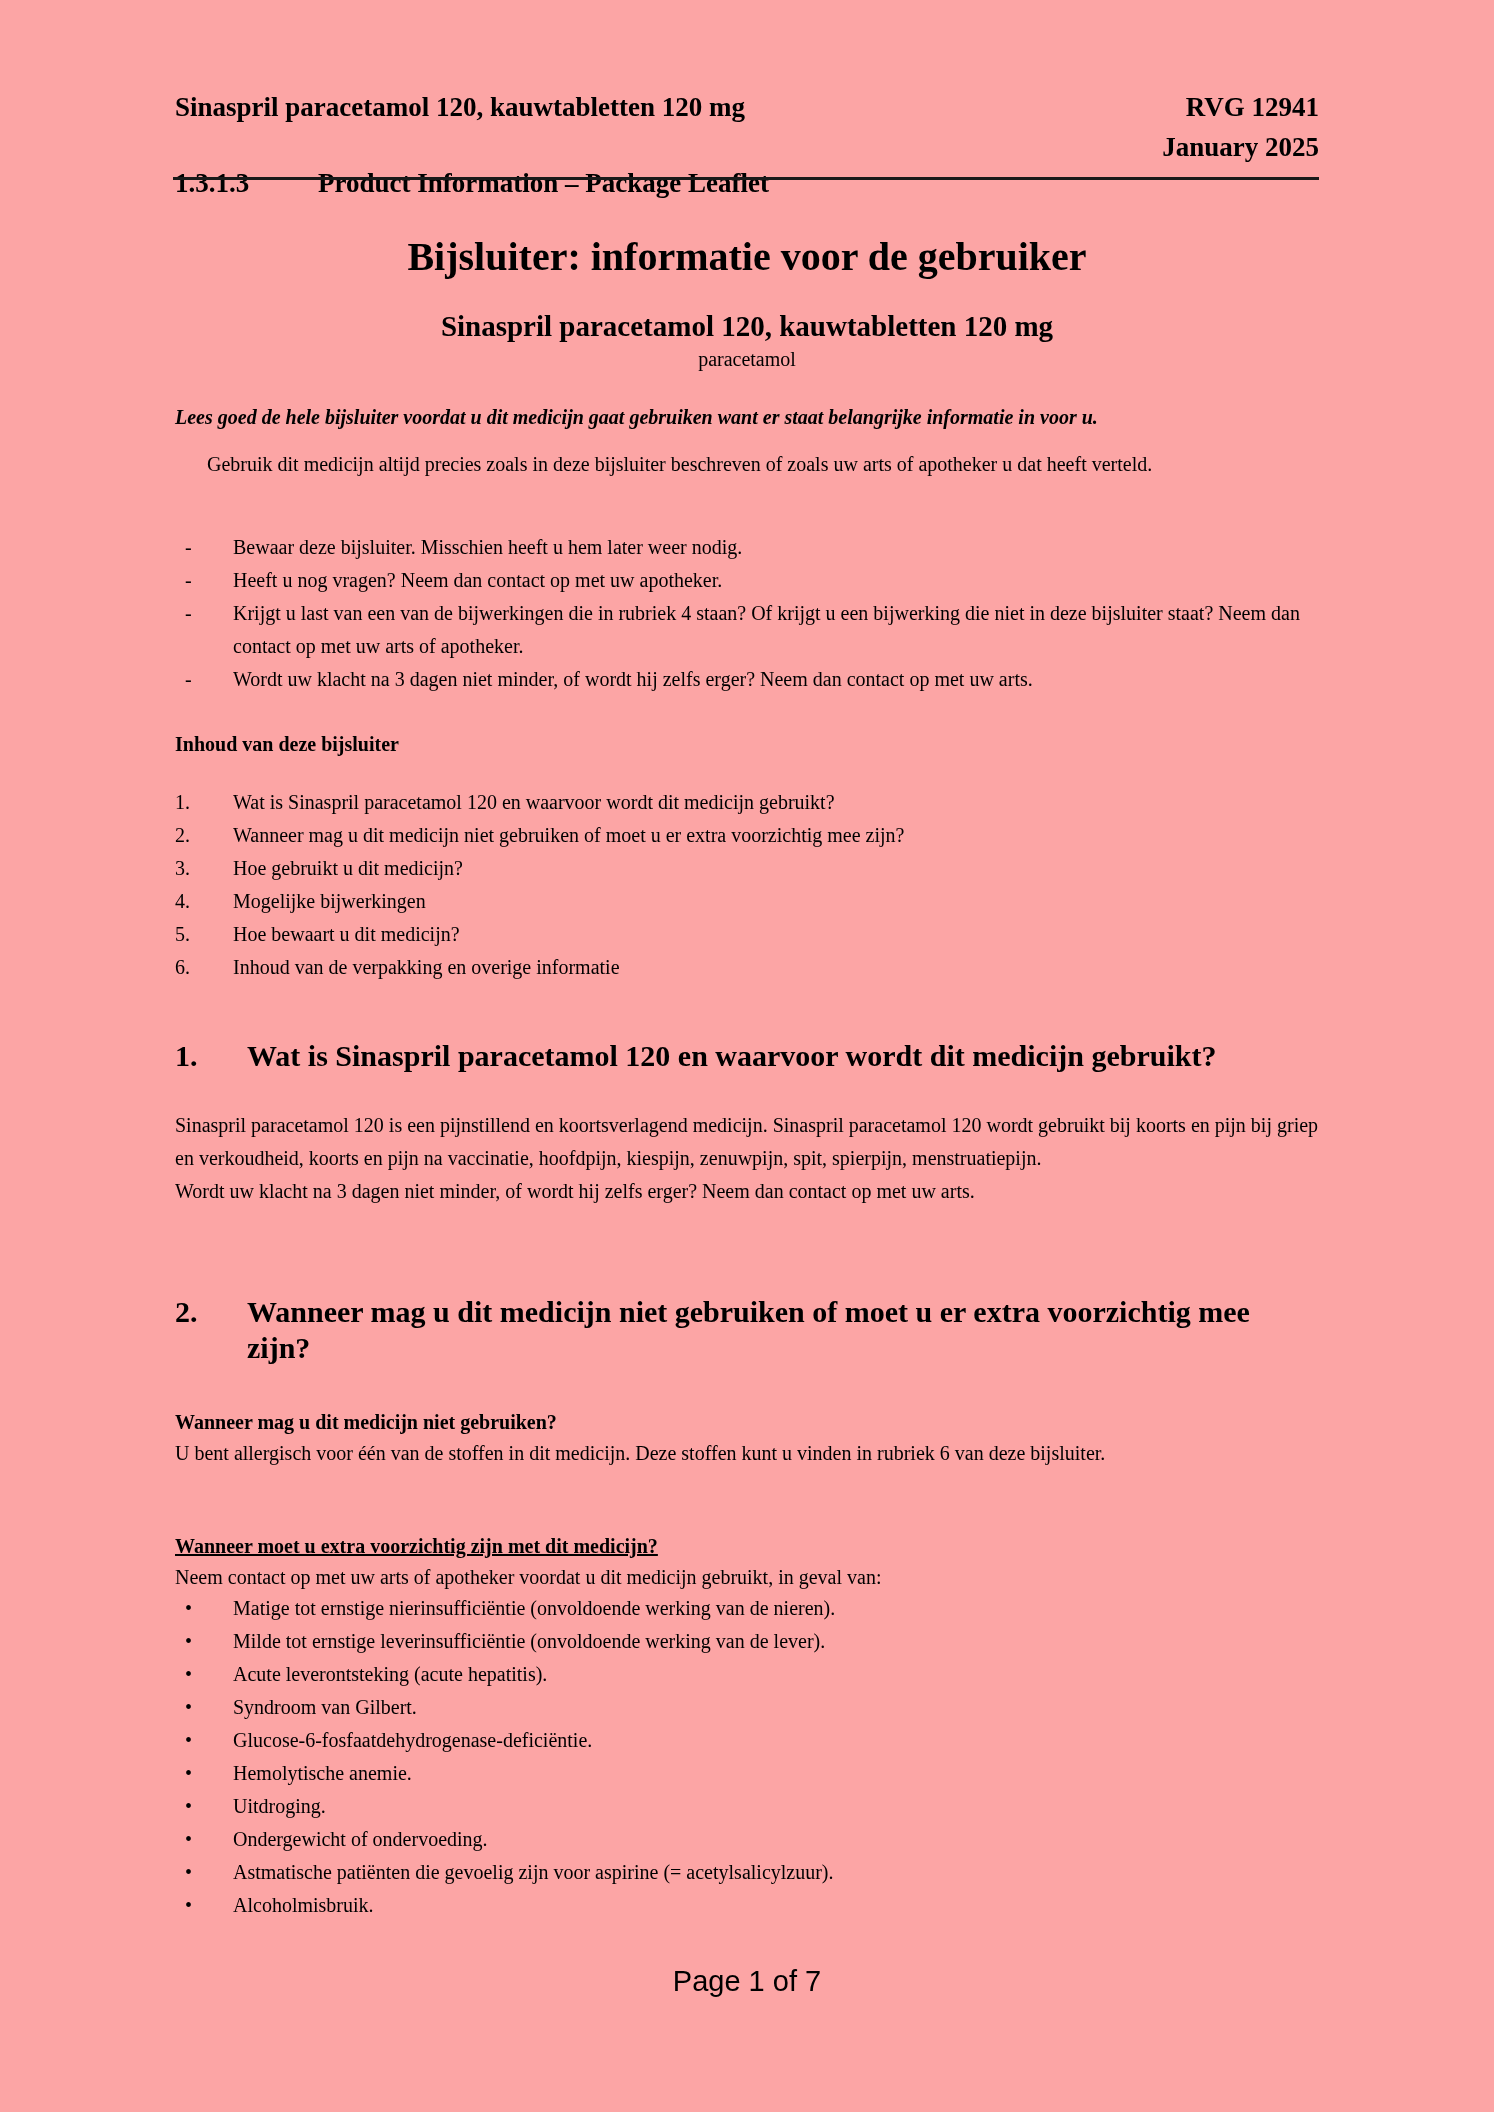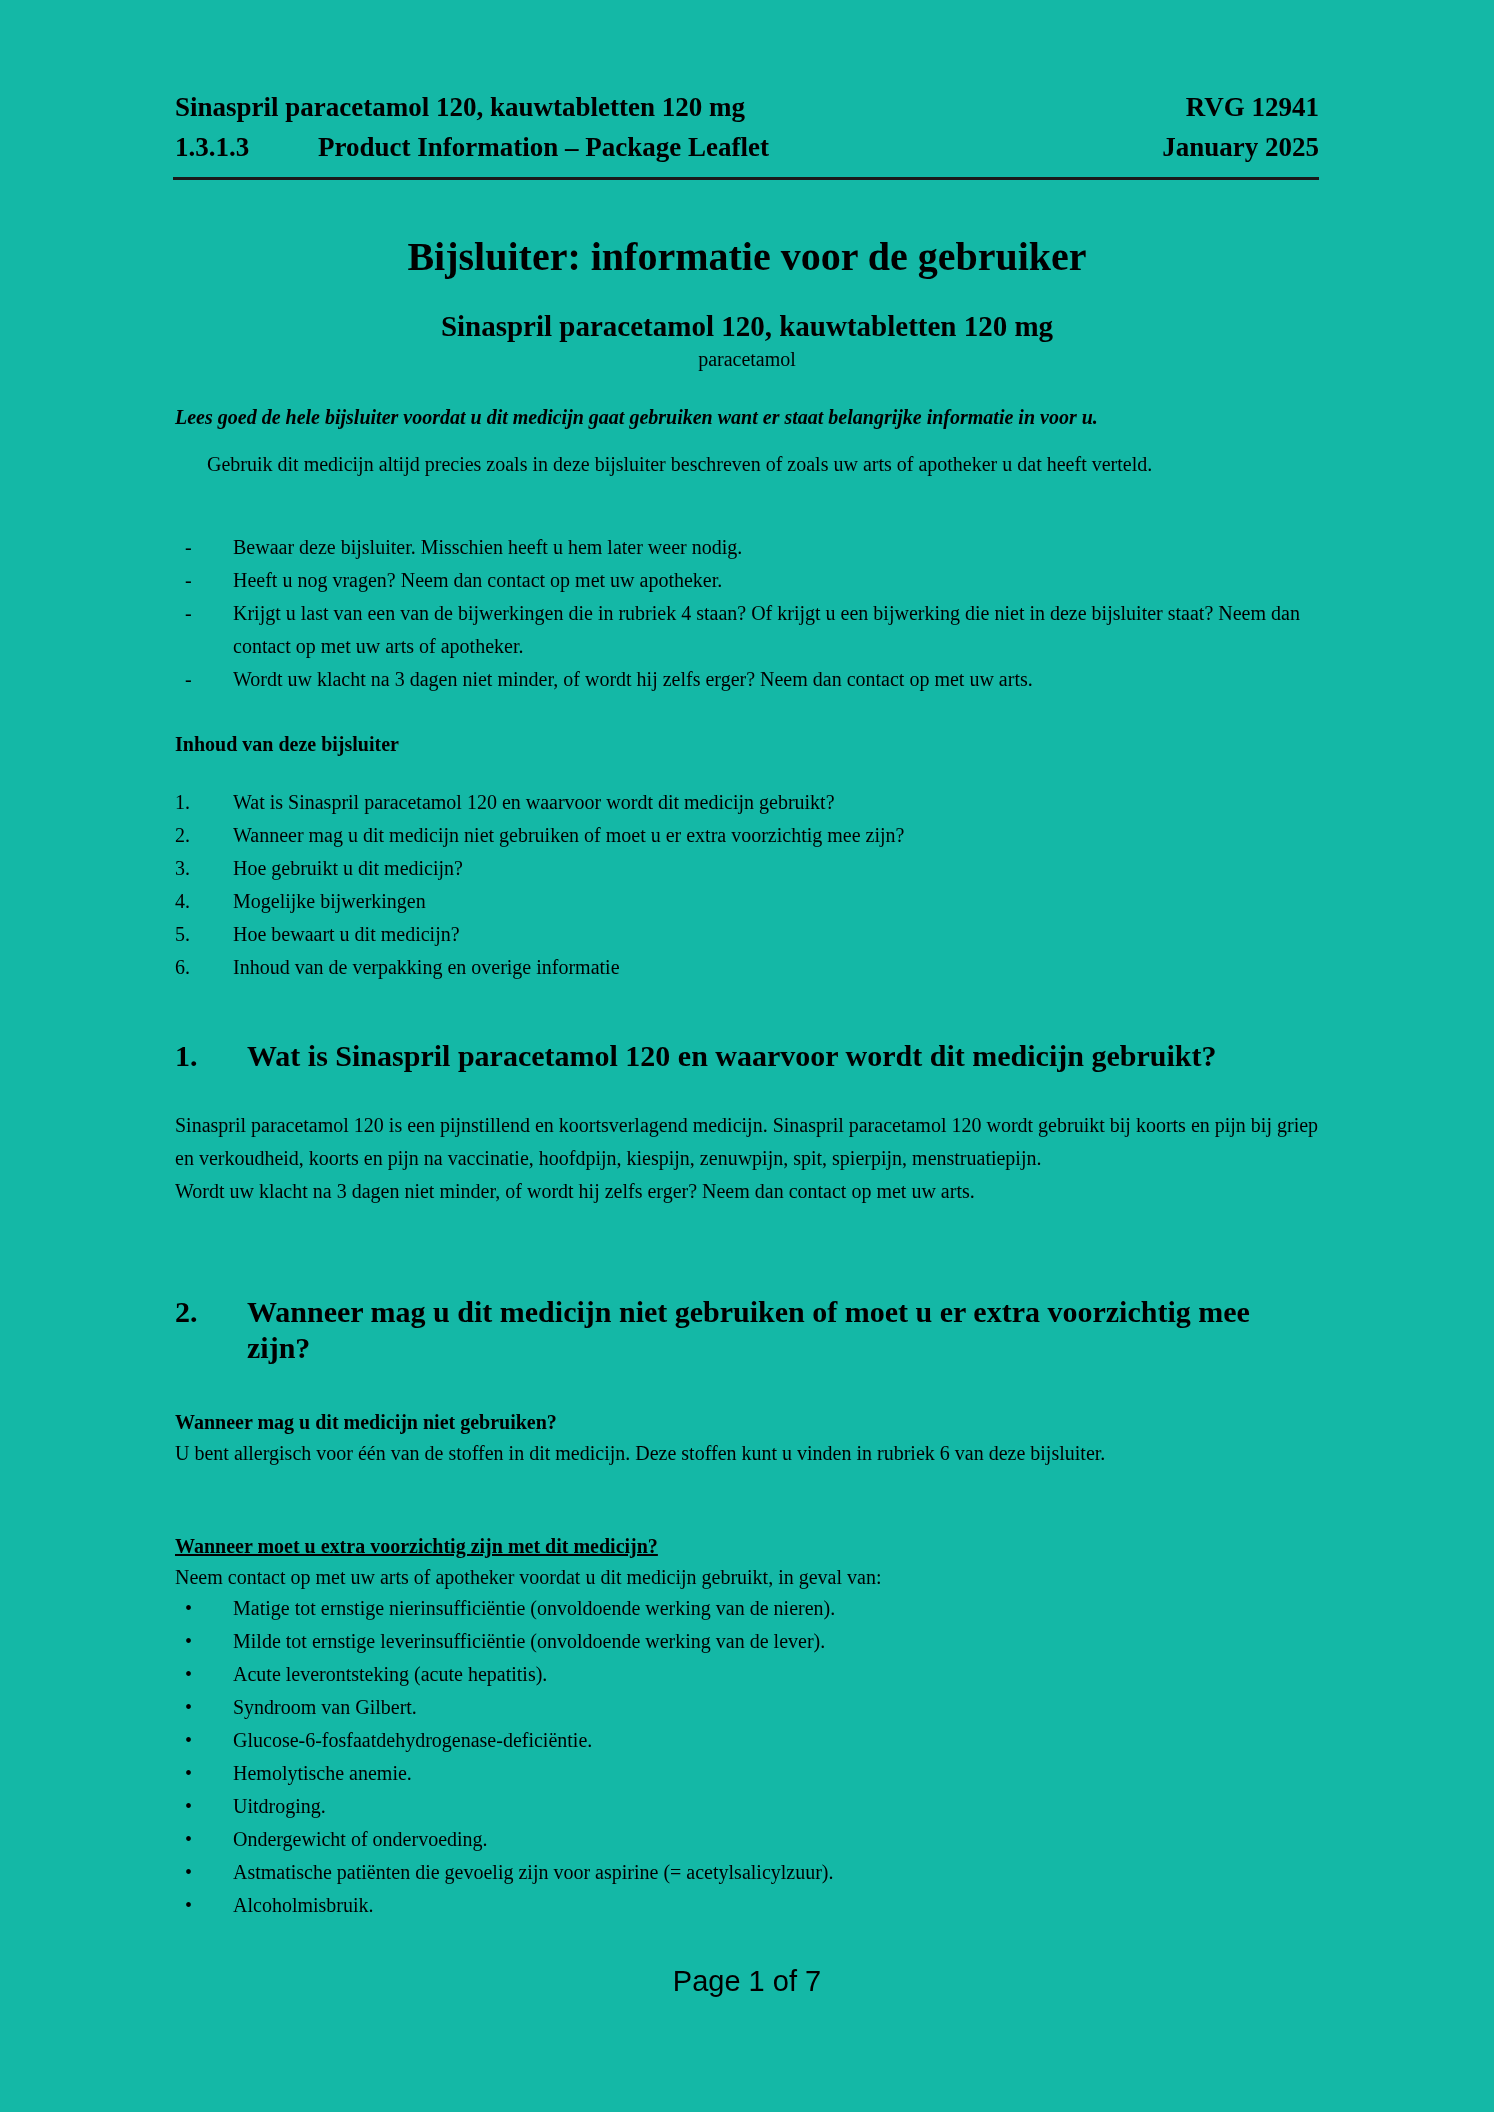--- a/index.html
+++ b/index.html
@@ -1,29 +1,29 @@
 <!DOCTYPE html>
 <html><head>
 <meta charset="utf-8">
 <style>
   html,body{margin:0;padding:0;background:#888;}
   .page{
     position:relative;
     width:1494px;height:2112px;
-    background:#14b8a6;
+    background:#fca5a5;
     font-family:"Liberation Serif", serif;
     color:#000;
     overflow:hidden;
   }
   .blk{position:absolute;left:175px;width:1144px;font-size:20px;line-height:33px;}
   .bold{font-weight:bold;}
   .center{text-align:center;}
   .row{display:flex;justify-content:space-between;}
   .hdr{font-size:27px;line-height:31px;font-weight:bold;}
-  .tabcode{display:inline-block;width:143px;}
+  .tabcode{display:inline-block;width:143px;margin-top:36px;}
   .rule{position:absolute;left:173px;width:1146px;border-top:3px solid #1a1a1a;height:0;}
   .title{font-size:40px;line-height:36px;font-weight:bold;}
   .sec-heading{font-size:30px;line-height:36px;font-weight:bold;display:flex;}
   .sec-num{flex:0 0 72px;}
   .sec-text{flex:1;}
   .li{position:relative;padding-left:58px;}
   .li .marker{position:absolute;left:10px;top:0;}
   .toc-li{position:relative;padding-left:58px;}
   .toc-li .num{position:absolute;left:0;top:0;}
   .footer{position:absolute;left:0;width:1494px;text-align:center;

